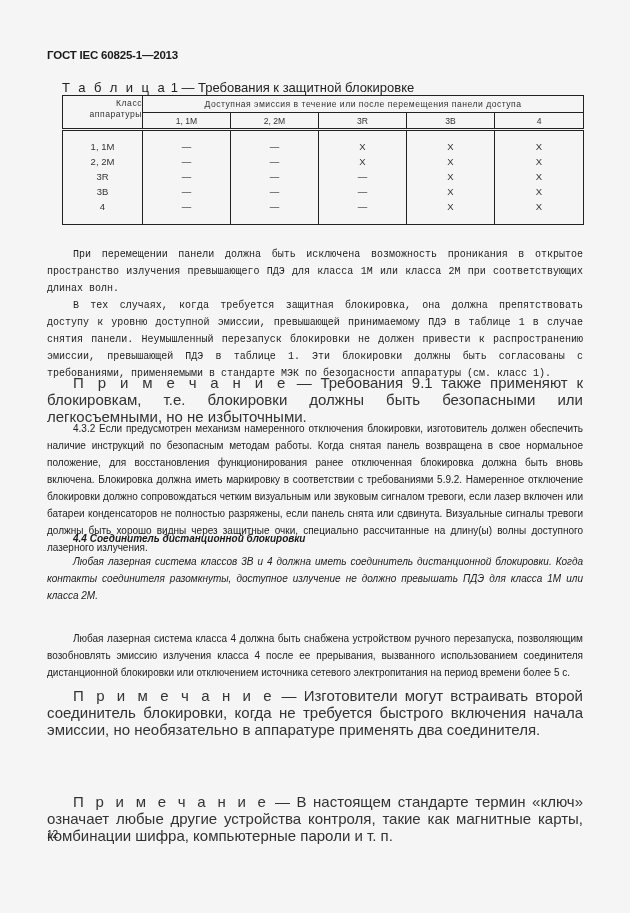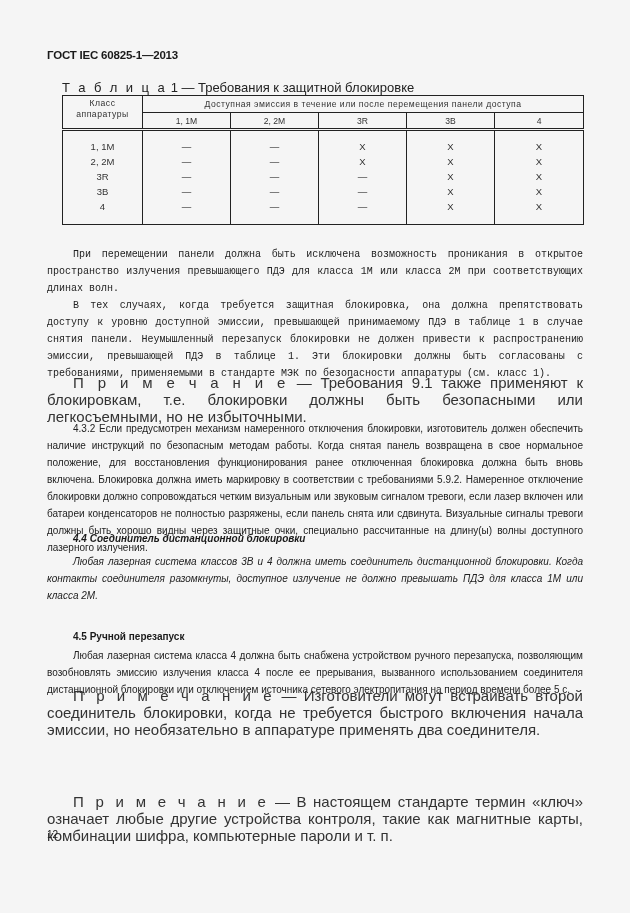--- a/index.html
+++ b/index.html
@@ -33,21 +33,21 @@
   }
   table.req th, table.req td {
     border-left: 1px solid #222;
     border-right: 1px solid #222;
     text-align: center;
     padding: 0;
     font-weight: normal;
   }
   table.req thead tr.h1 th { height: 16px; border-top: 1px solid #222; letter-spacing: 0.5px; }
   table.req thead tr.h2 th { height: 15px; border-top: 1px solid #222; }
-  table.req thead th.corner { border-top: 1px solid #222; line-height: 11px; vertical-align: top; padding-top: 2px; letter-spacing: 0.6px; }
+  table.req thead th.corner { border-top: 1px solid #222; line-height: 11px; vertical-align: top; padding-top: 2px; letter-spacing: 0.6px; text-align: right; }
   table.req thead tr.h2 th { border-bottom: 3px double #222; }
   table.req thead th.corner { border-bottom: 3px double #222; }
   table.req tbody td { height: 15px; line-height: 15px; font-size: 9.5px; border-bottom: none; }
   table.req tbody tr.first td { padding-top: 8px; }
   table.req tbody tr.last td { padding-bottom: 10px; border-bottom: 1px solid #222; }
   .body-text {
     left: 47px; width: 536px;
     font-size: 10px; line-height: 17px; color: #222;
     text-align: justify;
   }
@@ -148,21 +148,20 @@
 <div class="abs body-text" style="top:420px;">
   <p class="para">4.3.2 Если предусмотрен механизм намеренного отключения блокировки, изготовитель должен обеспечить наличие инструкций по безопасным методам работы. Когда снятая панель возвращена в свое нормальное положение, для восстановления функционирования ранее отключенная блокировка должна быть вновь включена. Блокировка должна иметь маркировку в соответствии с требованиями 5.9.2. Намеренное отключение блокировки должно сопровождаться четким визуальным или звуковым сигналом тревоги, если лазер включен или батареи конденсаторов не полностью разряжены, если панель снята или сдвинута. Визуальные сигналы тревоги должны быть хорошо видны через защитные очки, специально рассчитанные на длину(ы) волны доступного лазерного излучения.</p>
 </div>
 
 <div class="abs body-text" style="top:530px;font-style:italic;">
   <div class="section-heading">4.4 Соединитель дистанционной блокировки</div>
   <p class="para" style="margin-top:6px">Любая лазерная система классов 3В и 4 должна иметь соединитель дистанционной блокировки. Когда контакты соединителя разомкнуты, доступное излучение не должно превышать ПДЭ для класса 1М или класса 2М.</p>
 </div>
 
 <div class="abs body-text" style="top:628px;">
-  <div class="section-heading">4.5 Ручной перезапуск</div>
   <p class="para" style="margin-top:2px">Любая лазерная система класса 4 должна быть снабжена устройством ручного перезапуска, позволяющим возобновлять эмиссию излучения класса 4 после ее прерывания, вызванного использованием соединителя дистанционной блокировки или отключением источника сетевого электропитания на период времени более 5 с.</p>
 </div>
 
 <div class="abs body-text" style="top:687px;">
   <p class="note"><span class="spaced" style="letter-spacing:2.6px">П р и м е ч а н и е</span><span> — Изготовители могут встраивать второй соединитель блокировки, когда не требуется быстрого включения начала эмиссии, но необязательно в аппаратуре применять два соединителя.</span></p>
 </div>
 
 <div class="abs body-text" style="top:721px;">
 </div>
 

